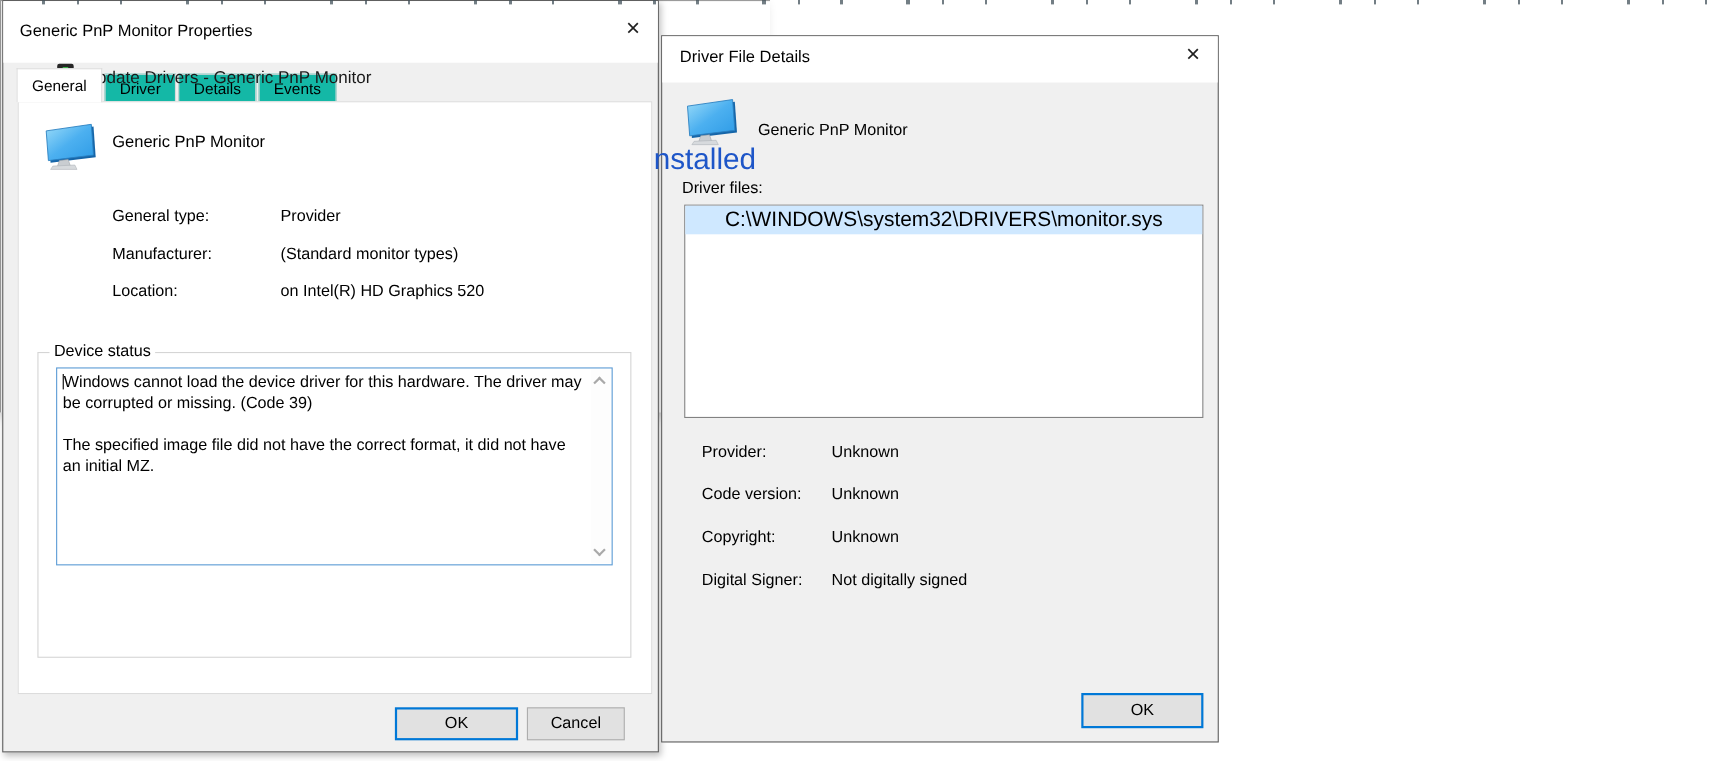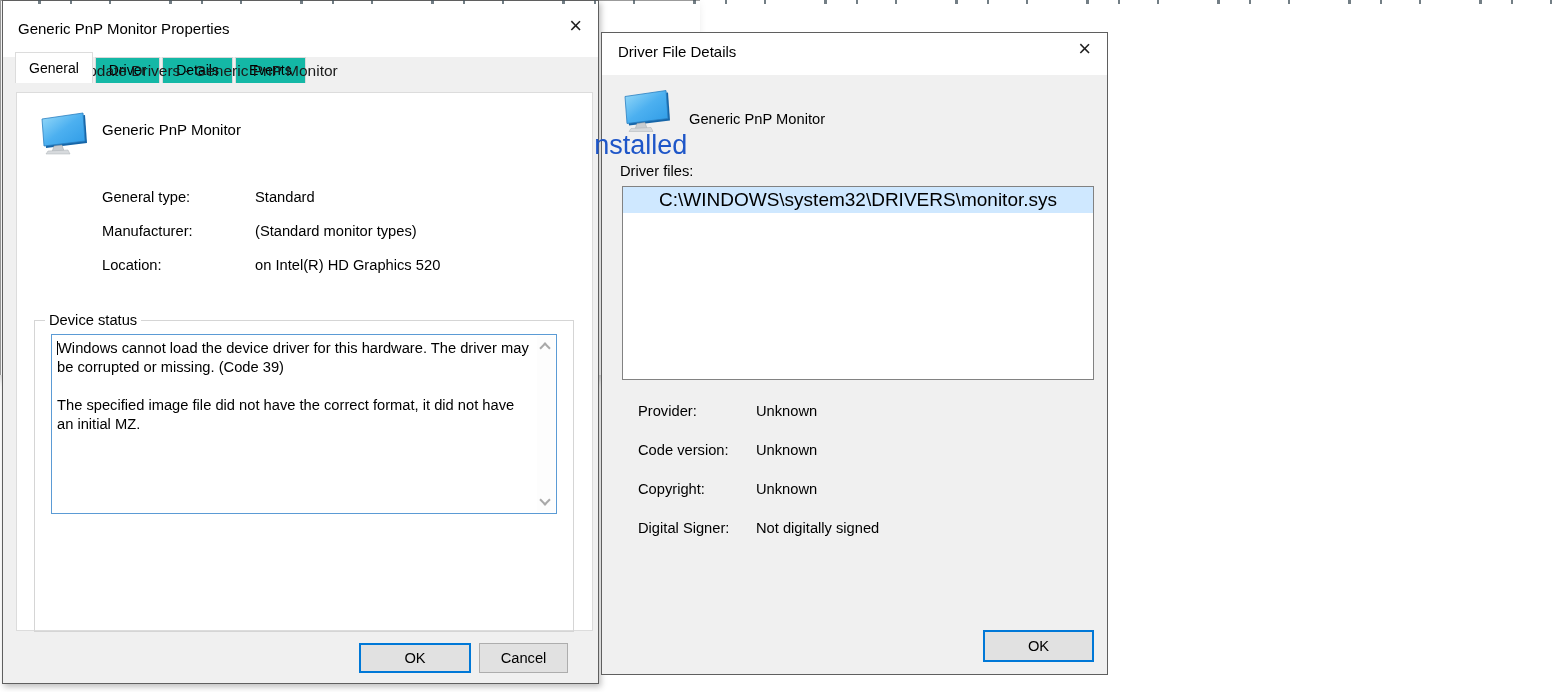--- a/index.html
+++ b/index.html
@@ -10,33 +10,33 @@
   .dlg { position:absolute; background:#f0f0f0; border:1px solid #5f5f5f; }
   .titlebar { position:absolute; left:0; top:0; right:0; background:#fff; }
   .title-text { position:absolute; font-size:15px; color:#000; white-space:nowrap; }
   .close-x { position:absolute; font-size:22px; line-height:20px; color:#1f1f1f; cursor:pointer; font-weight:400; }
 
   
   #props { left:2px; top:0; width:597px; height:684px; box-shadow:2px 3px 6px rgba(0,0,0,.25); }
   #props .titlebar { height:56px; }
   #props .title-text { left:15px; top:19px; }
   #props .close-x { right:16px; top:15px; }
-  .tabs { position:absolute; left:12px; top:52px; height:30px; display:flex; align-items:flex-end; }
+  .tabs { position:absolute; left:12px; top:62px; height:30px; display:flex; align-items:flex-end; }
   .tab { background:#14b8a6; border:1px solid #d9d9d9; border-bottom:none; font-size:14px;
          padding:4px 13px 5px 13px; margin-right:2px; height:26px; cursor:pointer; }
   .tab.active { background:#fff; border:1px solid #dcdcdc; border-bottom:none; height:31px;
                 padding-top:7px; position:relative; z-index:3; }
   .page { position:absolute; left:13px; top:91px; width:577px; height:539px; background:#fff;
           border:1px solid #dcdcdc; z-index:2; }
   .dev-row { position:absolute; font-size:14.7px; white-space:nowrap; }
 
   
   .mon-icon { position:absolute; }
 
-  .groupbox { position:absolute; left:17px; top:227px; width:540px; height:312px;
+  .groupbox { position:absolute; left:17px; top:227px; width:540px; height:278px;
               border:1px solid #d5d5d5; }
   .group-label { position:absolute; left:10px; top:-9px; background:#fff; padding:0 4px;
                  font-size:14.7px; white-space:nowrap; }
   .status-box { position:absolute; left:16px; top:13px; width:506px; height:180px; background:#fff;
                 border:1px solid #5b9bd5; font-size:14.7px; line-height:19px;
                 padding:4px 24px 4px 5px; overflow:hidden; }
   .caret { display:inline-block; width:1px; height:14px; background:#000; vertical-align:-2px; }
   .sb-strip { position:absolute; right:1px; top:1px; bottom:1px; width:18px; background:#fdfdfd; }
   .chev { position:absolute; width:8px; height:8px; border-left:2px solid #a9a9a9;
           border-top:2px solid #a9a9a9; left:4px; }
@@ -118,21 +118,21 @@
       <div class="tab">Events</div>
     </div>
 
     <div class="page">
       <svg class="mon-icon" style="left:23px; top:19px" width="48" height="43" viewBox="0 0 48 43">
           <use href="#monShape"></use>
         </svg>
       <span class="dev-row" style="left:85px; top:28px; font-size:15px">Generic PnP Monitor</span>
 
       <span class="dev-row" style="left:85px; top:96px">General type:</span>
-      <span class="dev-row" style="left:238px; top:96px">Standard</span>
+      <span class="dev-row" style="left:238px; top:96px">Provider</span>
       <span class="dev-row" style="left:85px; top:130px">Manufacturer:</span>
       <span class="dev-row" style="left:238px; top:130px">(Standard monitor types)</span>
       <span class="dev-row" style="left:85px; top:164px">Location:</span>
       <span class="dev-row" style="left:238px; top:164px">on Intel(R) HD Graphics 520</span>
 
       <div class="groupbox">
         <span class="group-label">Device status</span>
         <div class="status-box">
           <span class="caret"></span><span>Windows cannot load the device driver for this hardware. The driver may be corrupted or missing. (Code 39)</span>
           <div style="height:19px"></div>

